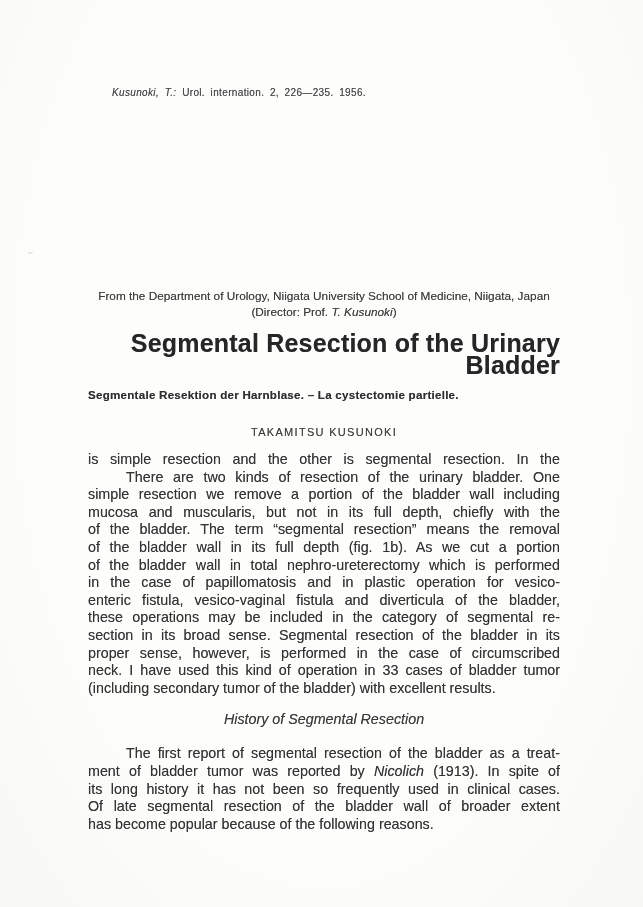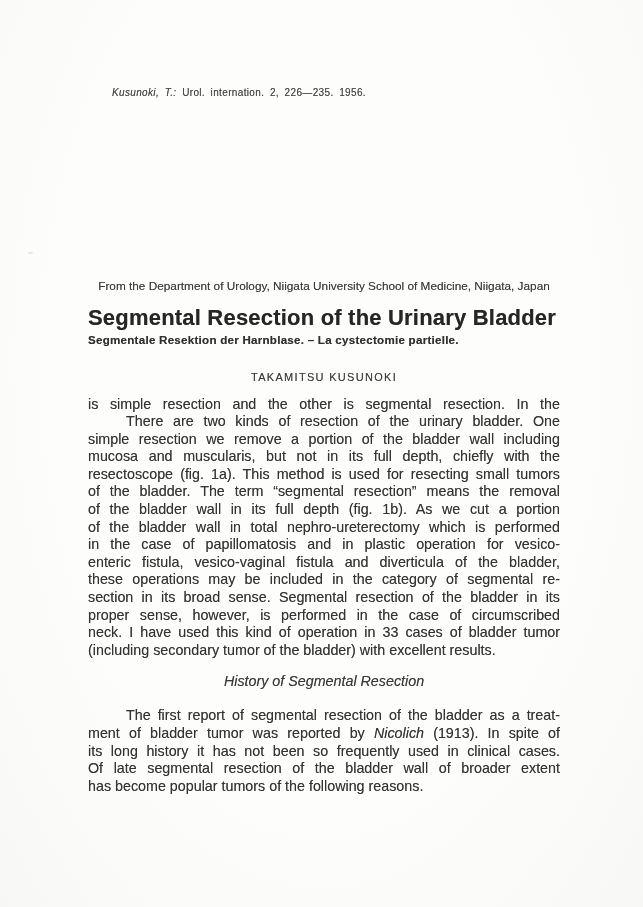--- a/index.html
+++ b/index.html
@@ -26,33 +26,33 @@
     position: absolute;
     top: 87px; left: 112px;
     font-size: 10px;
     letter-spacing: 0.35px;
     word-spacing: 2.5px;
     color: #474747;
   }
   .it { font-style: italic; }
   .content {
     position: absolute;
-    left: 88px; top: 279px;
+    left: 88px; top: 289px;
     width: 472px;
   }
   .affiliation {
     text-align: center;
     font-size: 11.8px;
     line-height: 15.5px;
     color: #3c3c3c;
   }
   .title {
-    margin: 12px 0 4px;
-    text-align: left;
-    font-size: 22px;
+    margin: 12px 0 12px;
+    text-align: right;
+    font-size: 25px;
     line-height: 22px;
     font-weight: bold;
     letter-spacing: 0.2px;
     color: #262626;
   }
   .subtitle {
     margin: 4px 0 0;
     text-align: left;
     font-size: 11.6px;
     line-height: 14px;
@@ -94,48 +94,48 @@
 <div class="page">
 
   <div class="speck"></div>
 
   <div class="citation"><span class="it">Kusunoki, T.:</span><span> Urol. internation. 2, 226—235. 1956.</span></div>
 
   <div class="content">
 
     <div class="affiliation">
       <div>From the Department of Urology, Niigata University School of Medicine, Niigata, Japan</div>
+      <div><span>(Director: Prof. </span><span class="it">T. Kusunoki</span><span>)</span></div>
     </div>
 
     <h1 class="title">Segmental Resection of the Urinary Bladder</h1>
     <h2 class="subtitle">Segmentale Resektion der Harnblase. – La cystectomie partielle.</h2>
     <div class="author">TAKAMITSU KUSUNOKI</div>
 
     <div class="para para1">
       <div class="line">is simple resection and the other is segmental resection. In the</div>
       <div class="line indent">There are two kinds of resection of the urinary bladder. One</div>
       <div class="line">simple resection we remove a portion of the bladder wall including</div>
       <div class="line">mucosa and muscularis, but not in its full depth, chiefly with the</div>
-      <div class="line">resectoscope (fig. 1a). This method is used for resecting small tumors</div>
       <div class="line">of the bladder. The term “segmental resection” means the removal</div>
       <div class="line">of the bladder wall in its full depth (fig. 1b). As we cut a portion</div>
       <div class="line">of the bladder wall in total nephro-ureterectomy which is performed</div>
       <div class="line">in the case of papillomatosis and in plastic operation for vesico-</div>
       <div class="line">enteric fistula, vesico-vaginal fistula and diverticula of the bladder,</div>
       <div class="line">these operations may be included in the category of segmental re-</div>
       <div class="line">section in its broad sense. Segmental resection of the bladder in its</div>
       <div class="line">proper sense, however, is performed in the case of circumscribed</div>
       <div class="line">neck. I have used this kind of operation in 33 cases of bladder tumor</div>
       <div class="line last">(including secondary tumor of the bladder) with excellent results.</div>
     </div>
 
     <h3 class="section-heading">History of Segmental Resection</h3>
 
     <div class="para para2">
       <div class="line indent">The first report of segmental resection of the bladder as a treat-</div>
       <div class="line"><span>ment of bladder tumor was reported by </span><span class="it">Nicolich</span><span> (1913). In spite of</span></div>
       <div class="line">its long history it has not been so frequently used in clinical cases.</div>
       <div class="line">Of late segmental resection of the bladder wall of broader extent</div>
-      <div class="line last">has become popular tumors of the following reasons.</div>
+      <div class="line last">has become popular because of the following reasons.</div>
     </div>
 
   </div>
 </div>
 
 </body></html>

